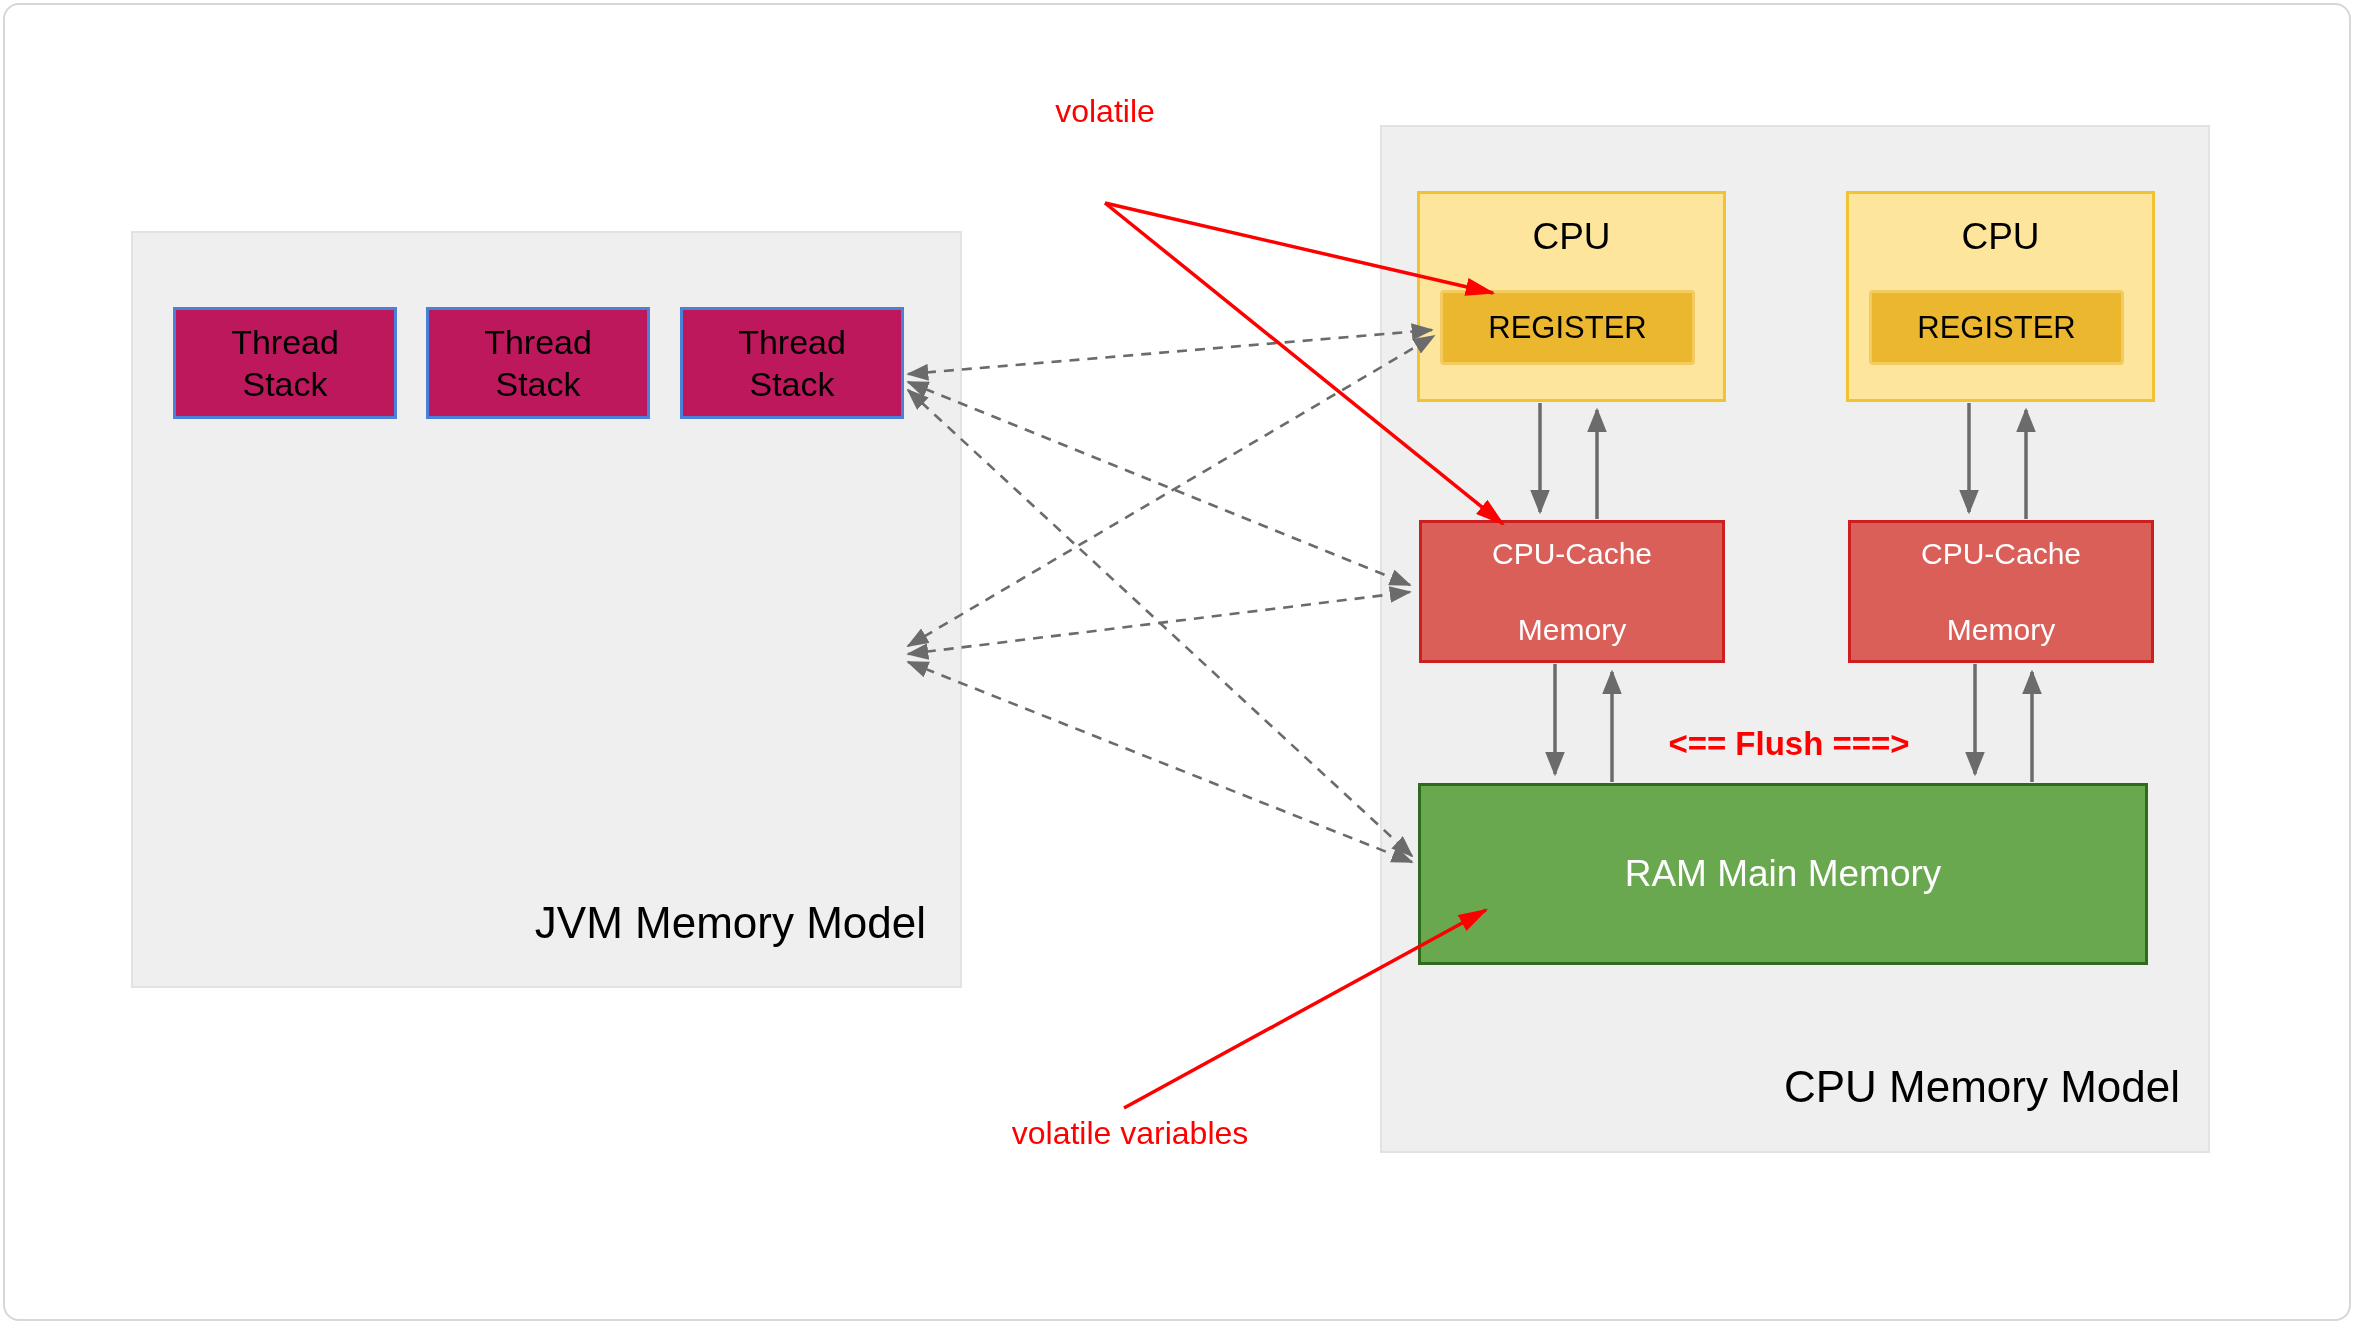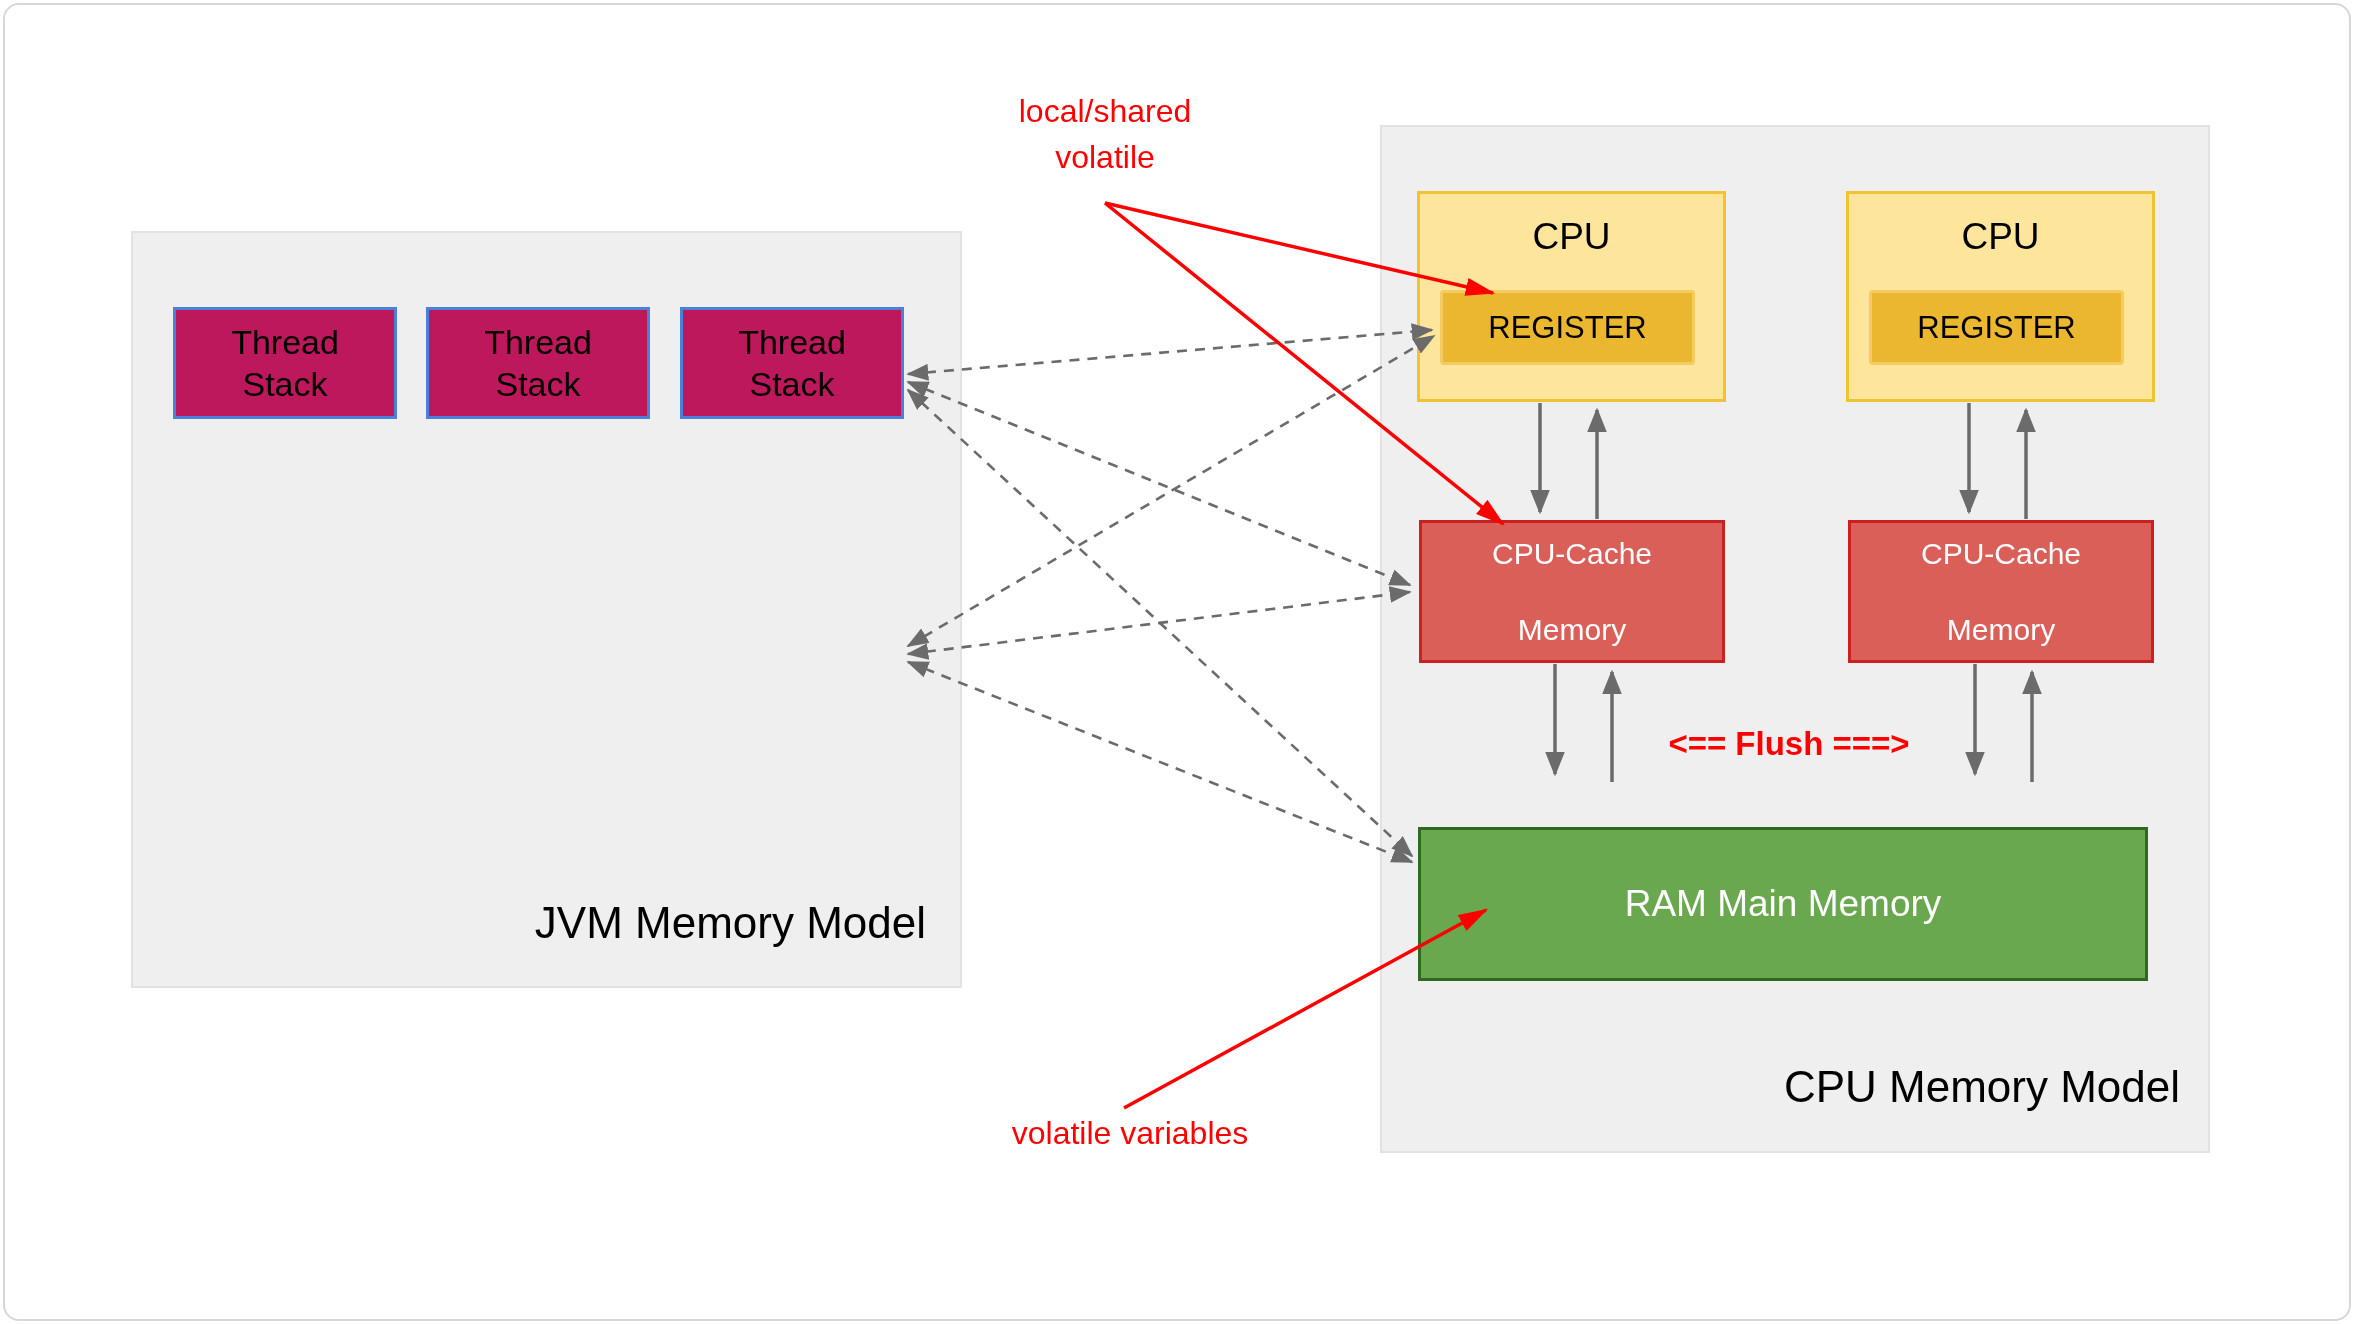--- a/index.html
+++ b/index.html
@@ -15,21 +15,21 @@
   .thread{width:224px;height:112px;top:307px;background:#be185d;border:3px solid #4a80d9;color:#000;font-size:34px;line-height:1.25;}
   .ts1{left:173px;} .ts2{left:426px;} .ts3{left:680px;}
   .heap{left:173px;top:562px;width:731px;height:224px;background:#e6913c;border:3px solid #aa5e0f;color:#fff;font-size:37px;}
   .cpu-box{top:191px;width:309px;height:211px;background:#fde59c;border:3px solid #f1c232;justify-content:flex-start;color:#000;font-size:37px;}
   .cpu1{left:1417px;} .cpu2{left:1846px;}
   .cpu-box .cpu-label{margin-top:22px;}
   .register{top:290px;width:255px;height:75px;background:#eab72f;border:3px solid #f3cb60;border-radius:4px;color:#000;font-size:31px;justify-content:center;}
   .reg1{left:1440px;} .reg2{left:1869px;}
   .cache{top:520px;width:306px;height:143px;background:#da5f59;border:3px solid #cc1f1f;color:#fff;font-size:30px;line-height:1.32;gap:36px;}
   .cache1{left:1419px;} .cache2{left:1848px;}
-  .ram{left:1418px;top:783px;width:730px;height:154px;background:#69a84f;border:3px solid #2f6b1f;color:#fff;font-size:37px;margin-top:44px;}
+  .ram{left:1418px;top:783px;width:730px;height:182px;background:#69a84f;border:3px solid #2f6b1f;color:#fff;font-size:37px;}
   .panel-title{position:absolute;color:#000;font-size:44px;text-align:right;}
   .jvm-title{left:380px;top:898px;width:546px;}
   .cpu-title{left:1680px;top:1062px;width:500px;}
   .red-note{position:absolute;color:#ff0000;font-size:32px;text-align:center;line-height:1.45;}
   .local-shared{left:940px;top:88px;width:330px;}
   .volatile{left:980px;top:1110px;width:300px;}
   .flush{left:1639px;top:720px;width:300px;font-size:33px;font-weight:bold;}
   svg.overlay{position:absolute;left:0;top:0;width:2354px;height:1324px;pointer-events:none;}
 </style>
 </head>
@@ -80,21 +80,20 @@
     <span>Memory</span>
   </div>
 
   <div class="box ram">
     <span>RAM Main Memory</span>
   </div>
 
   <div class="panel-title cpu-title">CPU Memory Model</div>
 
   <div class="red-note local-shared">
-    <div>local/shared</div>
     <div>volatile</div>
   </div>
   <div class="red-note volatile">volatile variables</div>
   <div class="red-note flush">&lt;== Flush ===&gt;</div>
 
   <svg class="overlay" viewBox="0 0 2354 1324" xmlns="http://www.w3.org/2000/svg">
     <defs>
       <marker id="ah-gray-end" orient="auto" markerWidth="8.5" markerHeight="6.5" refX="7.8" refY="3.25">
         <path d="M0,0 L8.5,3.25 L0,6.5 z" fill="#6b6b6b"></path>
       </marker>

